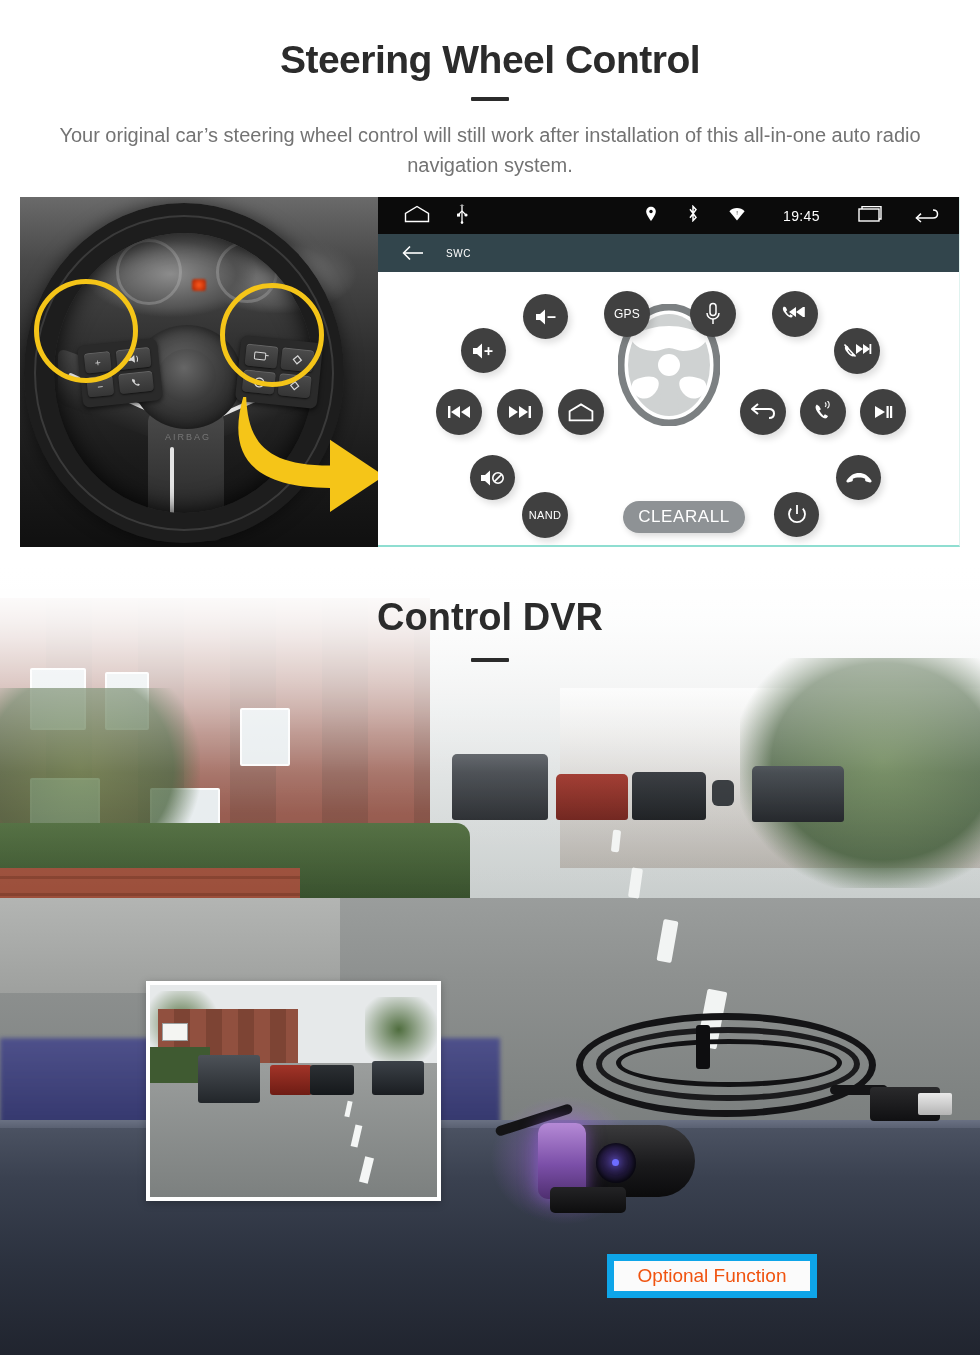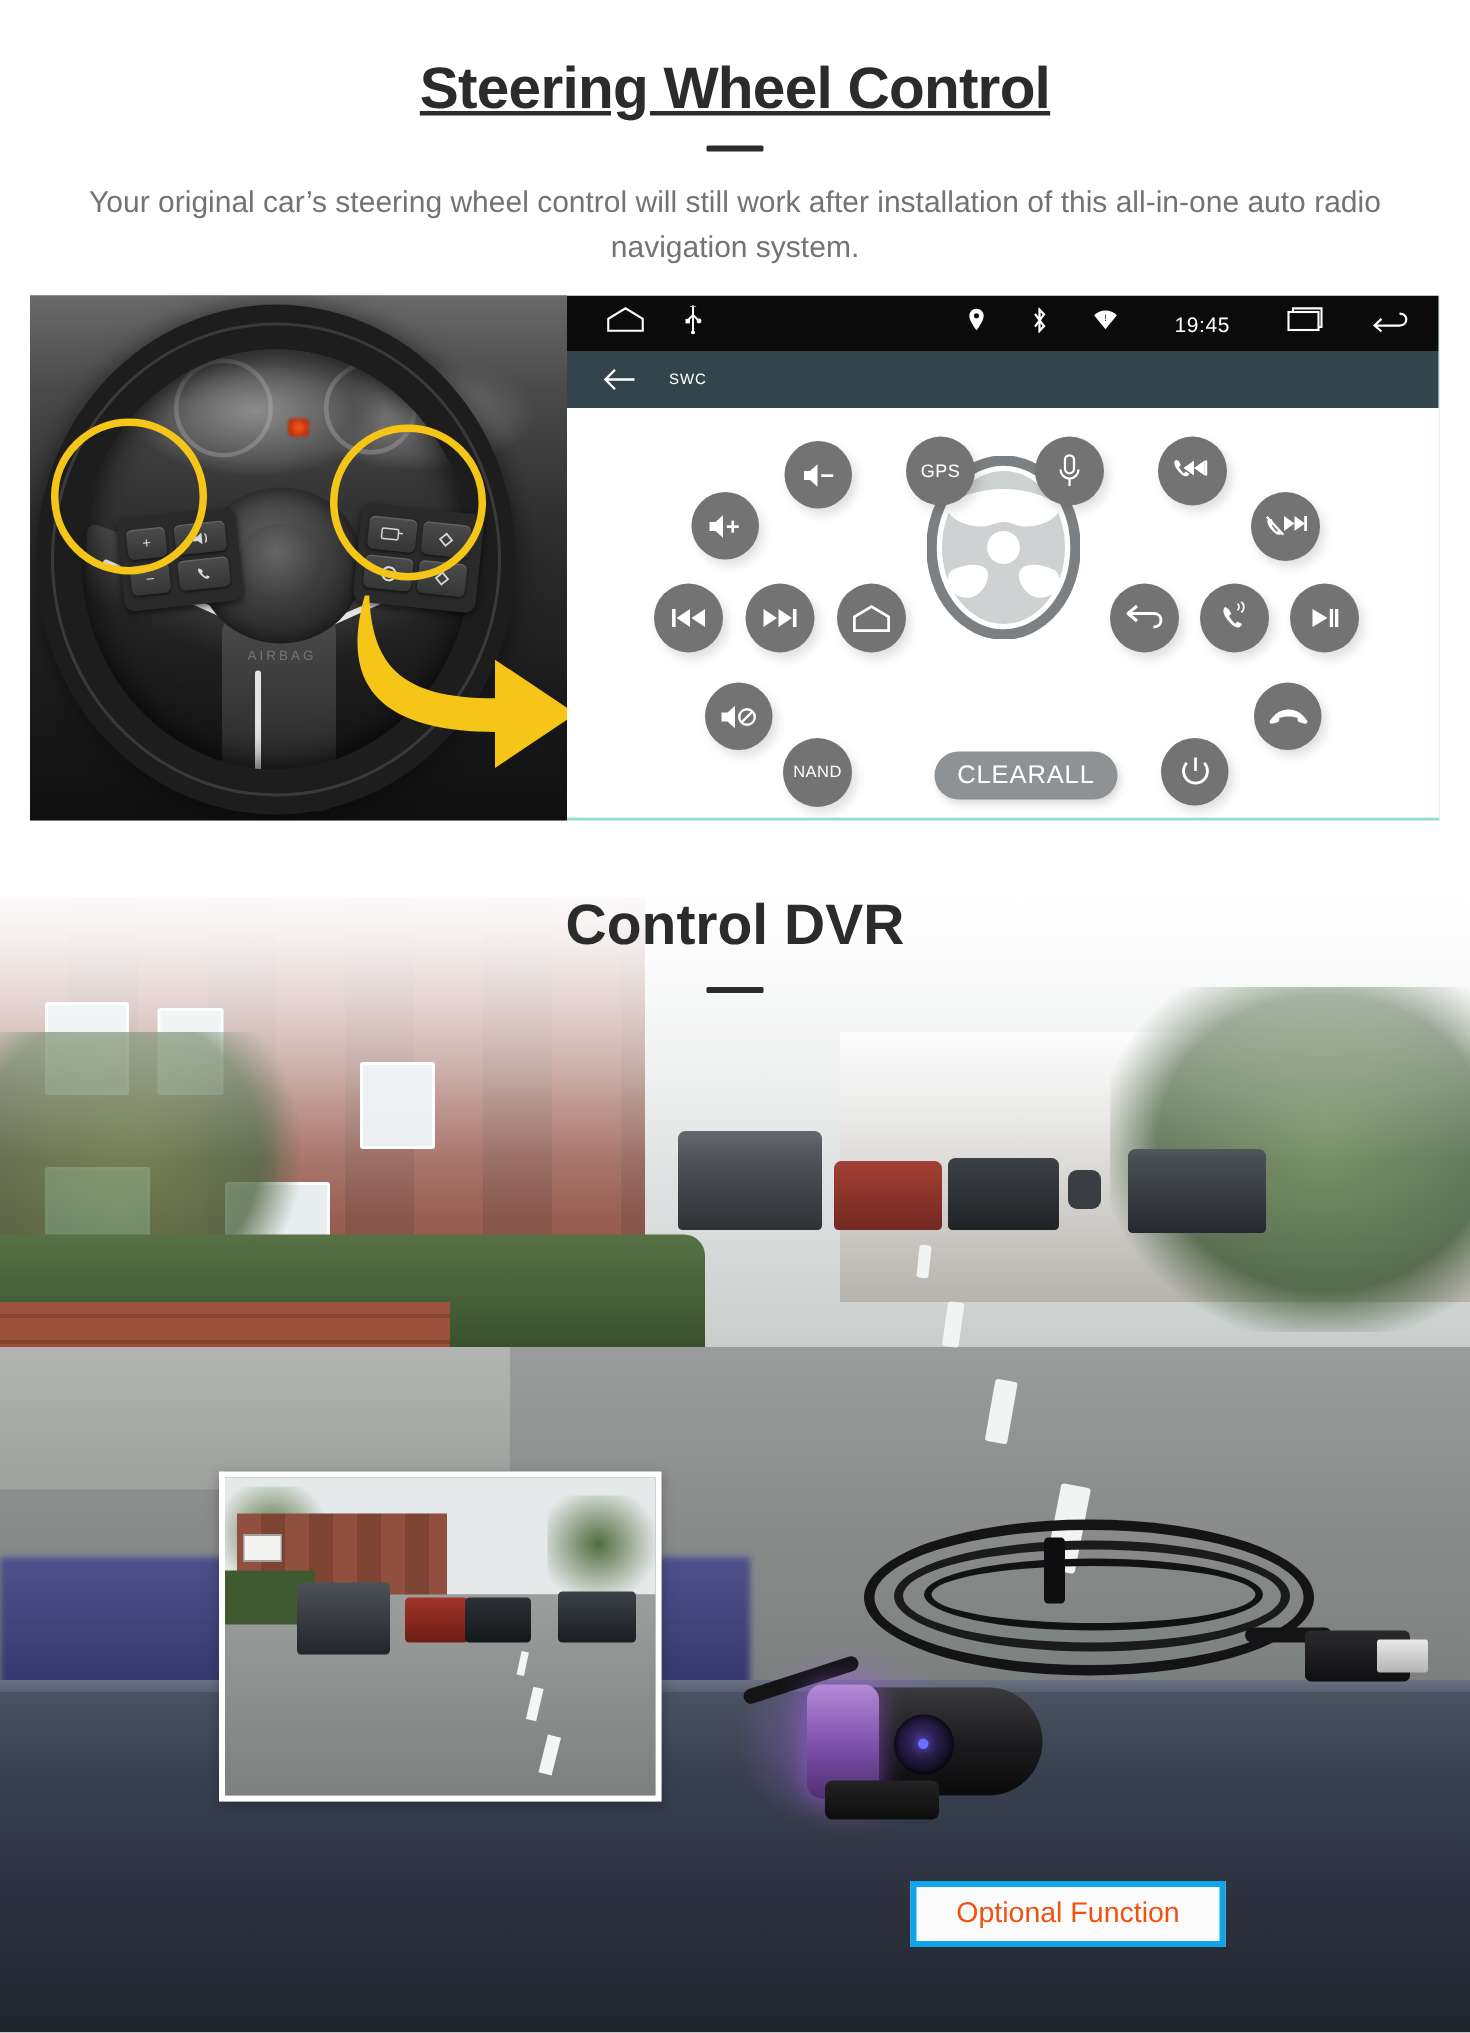--- a/index.html
+++ b/index.html
@@ -13,21 +13,20 @@
   .page { position: relative; width: 980px; height: 1355px; overflow: hidden; }
 
   
   .swc-section { position: absolute; left: 0; top: 0; width: 980px; height: 568px; background:#fff; }
 
   .swc-title {
     position: absolute; left: 0; top: 38px; width: 980px;
     text-align: center;
     font-size: 39px; font-weight: bold; color: #2b2b2b;
     letter-spacing: -0.5px;
-    text-decoration: underline;
   }
   .rule {
     position: absolute; left: 50%; transform: translateX(-50%);
     width: 38px; height: 4px; background: #2b2b2b; border-radius: 1px;
   }
   .swc-rule { top: 97px; }
   .swc-sub {
     position: absolute; left: 42px; top: 120px; width: 896px;
     text-align: center; font-size: 20px; line-height: 30px; color: #737373;
   }
@@ -114,21 +113,21 @@
   .sb-time { font-size:14px; letter-spacing:.4px; padding:0 8px; }
   .appbar {
     position:absolute; left:0; top:37px; width:582px; height:38px; background:#32454c;
     display:flex; align-items:center; color:#fff;
   }
   .appbar-back { padding-left:24px; display:flex; align-items:center; }
   .appbar-title { font-size:10px; padding-left:22px; letter-spacing:.6px; }
   .swc-canvas { position:absolute; left:0; top:75px; width:582px; height:273px; background:#fff; }
 
   .tbtn {
-    position:absolute; border-radius:50%; background:#737373;
+    position:absolute; border-radius:50%; background:#404040;
     display:flex; align-items:center; justify-content:center;
     color:#fff; box-shadow: 3px 4px 7px rgba(0,0,0,.13);
   }
   .tbtn .lbl { font-size:12px; letter-spacing:.3px; font-weight:500; }
   .tbtn .lbl.small { font-size:11px; }
   .clearall {
     position:absolute; background:#8e9295; color:#fff; border-radius:18px;
     display:flex; align-items:center; justify-content:center;
     font-size:17px; letter-spacing:.6px; box-shadow: 2px 3px 6px rgba(0,0,0,.15);
   }
@@ -229,21 +228,21 @@
                background: linear-gradient(180deg,#232325,#0d0d0e); }
   .cam-glow { position:absolute; left:-10px; top:100px; width:150px; height:130px;
               background: radial-gradient(ellipse at 50% 50%, rgba(170,110,230,.55), rgba(170,110,230,0) 70%); }
   .usb-plug { position:absolute; left:370px; top:92px; width:70px; height:34px;
               background: linear-gradient(180deg,#2a2a2c,#101012); border-radius:4px; }
   .usb-metal { position:absolute; left:418px; top:98px; width:34px; height:22px;
                background: linear-gradient(180deg,#e9e9e9,#b4b4b4); border-radius:2px; }
 
   .optional-btn {
     position:absolute; left:607px; top:1254px; width:210px; height:44px;
-    border:4px solid #0ea5e9; background:#fbfbfb;
+    border:7px solid #0ea5e9; background:#fbfbfb;
     display:flex; align-items:center; justify-content:center;
     color:#f0530f; font-size:19px;
   }
 </style>
 </head>
 <body>
 
 <div class="page">
 
   <section class="swc-section">

